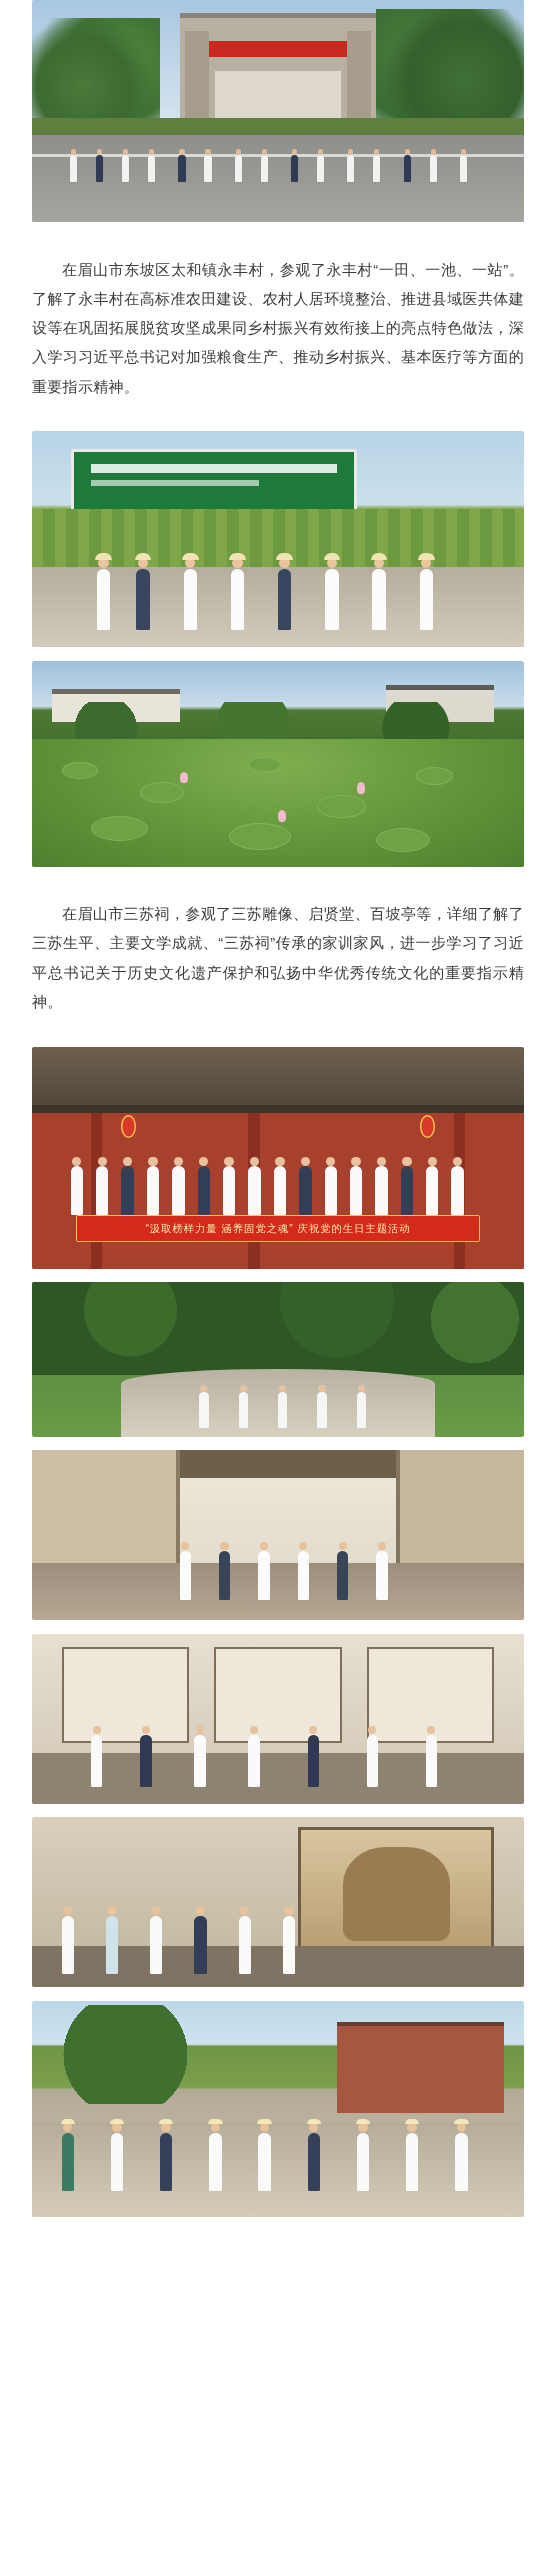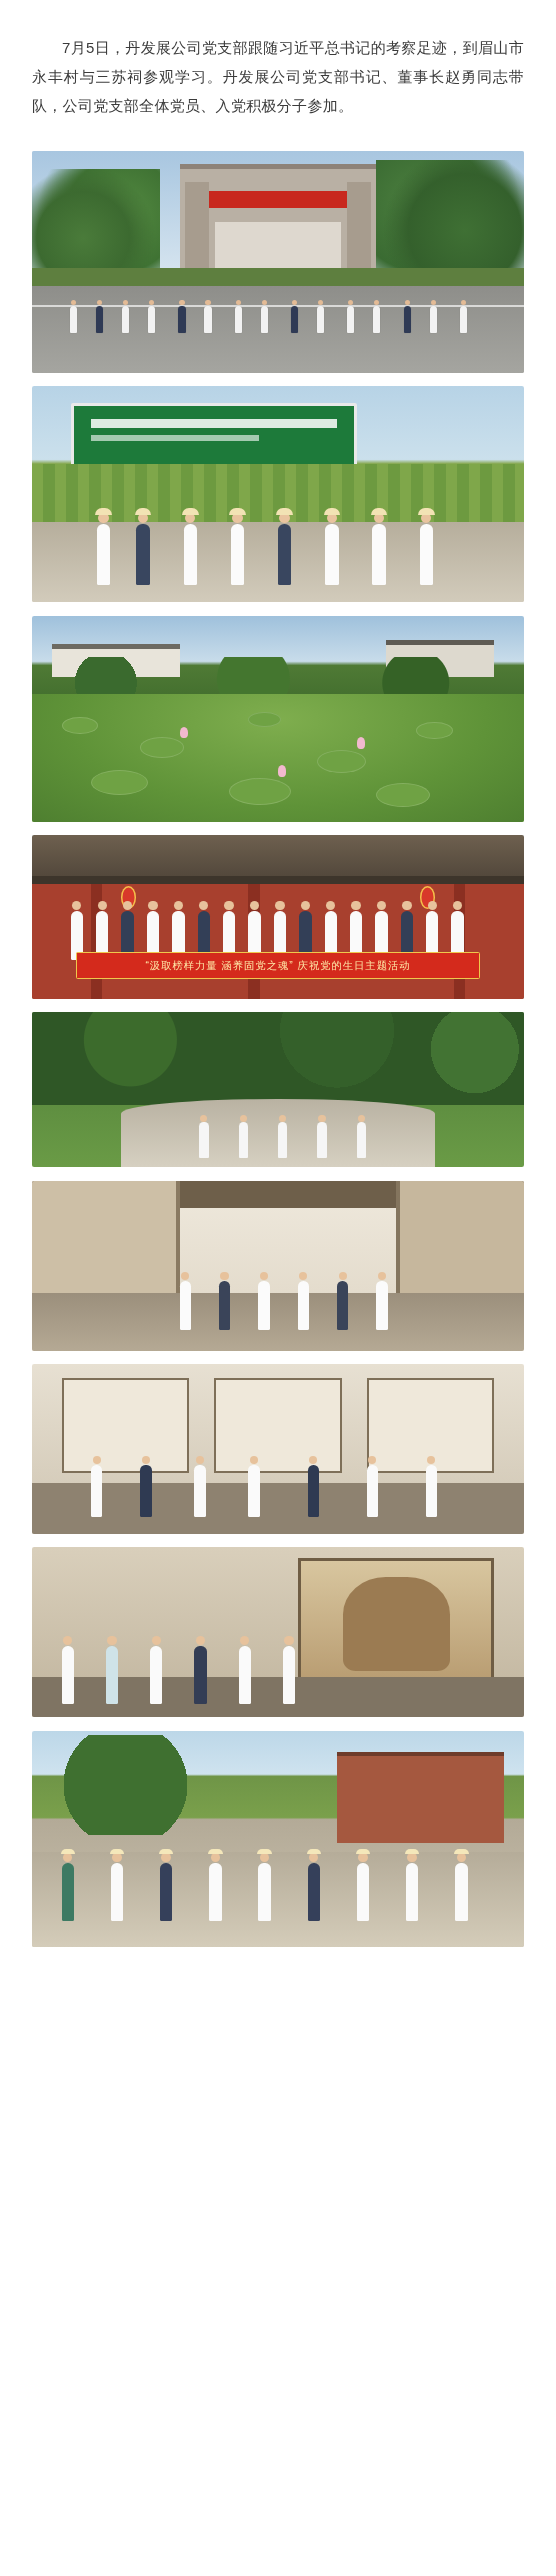--- a/index.html
+++ b/index.html
@@ -76,21 +76,21 @@
   
   .p3 { height: 206px; background: linear-gradient(#9fc1dc 0%,#c8dcea 22%,#4f7a35 24%,#3f6b2c 46%,#6d9a44 48%,#7fae4e 100%); }
   .p3 .bldg { position:absolute; left:4%; top:14%; width:26%; height:16%; background:#e8e4da; border-top:5.2px solid #6d6a62; }
   .p3 .bldg2 { position:absolute; right:6%; top:12%; width:22%; height:18%; background:#ddd9ce; border-top:5.2px solid #5e5b54; }
   .p3 .treeline { position:absolute; left:0; right:0; top:20%; height:18%; background:radial-gradient(circle at 15% 70%,#3a6a2e 0 31px, rgba(0,0,0,0) 31px), radial-gradient(circle at 45% 60%,#44762f 0 36px, rgba(0,0,0,0) 37px), radial-gradient(circle at 78% 70%,#356226 0 33px, rgba(0,0,0,0) 34px); }
   .p3 .pond { position:absolute; left:0; right:0; bottom:0; height:62%; background:radial-gradient(ellipse at 50% 20%, #7fae4e, #5f9338 60%, #4e7f30 100%); }
   .p3 .pad { position:absolute; border-radius:50%; background:#6fa244; box-shadow:inset 0 0 0 1px rgba(255,255,255,.15); }
   .p3 .bloom { position:absolute; width:8.2px; height:11.3px; border-radius:50% 50% 40% 40%; background:#f2b9cf; }
 
   
-  .p4 { height: 164px; background: linear-gradient(#cfe2ee 0%,#c3d4de 18%,#8e6a4e 19%,#7a593f 100%); text-align: center; }
+  .p4 { height: 222px; background: linear-gradient(#cfe2ee 0%,#c3d4de 18%,#8e6a4e 19%,#7a593f 100%); text-align: center; }
   .p4 .roof { position:absolute; left:0; right:0; top:0; height:30%; background:linear-gradient(#6e604f,#4e4438); }
   .p4 .roof:after { content:""; position:absolute; left:0; right:0; bottom:0; height:8.2px; background:#3d352b; }
   .p4 .wall { position:absolute; left:0; right:0; top:30%; bottom:0; background:#a8402e; }
   .p4 .col { position:absolute; top:30%; bottom:0; width:11.3px; background:#8b2f21; }
   .p4 .lantern { position:absolute; top:31%; width:15.5px; height:23px; border-radius:50%; background:#d8392a; box-shadow:0 0 0 1.5px #f2c14b inset; }
   .p4 .banner { position:absolute; left:9%; right:9%; bottom:12%; height:27px; background:#d42a1c; border:1.5px solid #f0c84c; border-radius:1.5px; color:#ffe9a8; font-size:10.3px; display:flex; align-items:center; justify-content:center; letter-spacing:1px; }
   .p4 .crowd4 { position:absolute; left:7%; right:7%; bottom:24%; height:32%; }
   .p4 .pp { position:absolute; bottom:0; width:12.4px; height:49px; background:#fafafa; border-radius:5.7px 5.7px 1.5px 1.5px; }
   .p4 .pp.d { background:#333f57; }
   .p4 .pp:before { content:""; position:absolute; left:1.5px; top:-9.8px; width:9.3px; height:9.3px; border-radius:50%; background:#e7c29c; }
@@ -139,21 +139,20 @@
   .p9 .pp.d { background:#35405a; }
   .p9 .pp.t { background:#3d7a63; }
   .p9 .pp:before { content:""; position:absolute; left:1.5px; top:-9.8px; width:9.3px; height:9.3px; border-radius:50%; background:#e7c29c; }
   .p9 .pp:after { content:""; position:absolute; left:-1px; top:-14px; width:14.4px; height:5.2px; border-radius:7.2px 7.2px 0 0; background:#f4e7ba; }
 </style>
 </head>
 <body>
 
 <div class="page">
 
-  <p class="para">7月5日，丹发展公司党支部跟随习近平总书记的考察足迹，到眉山市永丰村与三苏祠参观学习。丹发展公司党支部书记、董事长赵勇同志带队，公司党支部全体党员、入党积极分子参加。</p>
 
   <div class="figure">
     <div class="photo p1">
       <div class="sky"></div>
       <div class="trees-l"></div>
       <div class="trees-r"></div>
       <div class="arch"></div>
       <div class="pillarA"></div>
       <div class="pillarB"></div>
       <div class="grass"></div>
@@ -171,20 +170,21 @@
         <div class="pp" style="left:59%"></div>
         <div class="pp" style="left:66%"></div>
         <div class="pp" style="left:72%"></div>
         <div class="pp d" style="left:79%"></div>
         <div class="pp" style="left:85%"></div>
         <div class="pp" style="left:92%"></div>
       </div>
     </div>
   </div>
 
+  <p class="para">在眉山市东坡区太和镇永丰村，参观了永丰村“一田、一池、一站”。了解了永丰村在高标准农田建设、农村人居环境整治、推进县域医共体建设等在巩固拓展脱贫攻坚成果同乡村振兴有效衔接上的亮点特色做法，深入学习习近平总书记对加强粮食生产、推动乡村振兴、基本医疗等方面的重要指示精神。</p>
 
   <div class="figure">
     <div class="photo p2">
       <div class="board">
         <div class="bl"></div>
         <div class="bl2"></div>
       </div>
       <div class="field"></div>
       <div class="path"></div>
       <div class="crowd2">
@@ -214,20 +214,21 @@
         <div class="pad" style="left:12%; top:60%; width:57px; height:25px;"></div>
         <div class="pad" style="left:40%; top:66%; width:62px; height:27px;"></div>
         <div class="pad" style="left:70%; top:70%; width:54px; height:24px;"></div>
         <div class="bloom" style="left:30%; top:26%;"></div>
         <div class="bloom" style="left:66%; top:34%;"></div>
         <div class="bloom" style="left:50%; top:56%;"></div>
       </div>
     </div>
   </div>
 
+  <p class="para">在眉山市三苏祠，参观了三苏雕像、启贤堂、百坡亭等，详细了解了三苏生平、主要文学成就、“三苏祠”传承的家训家风，进一步学习了习近平总书记关于历史文化遗产保护和弘扬中华优秀传统文化的重要指示精神。</p>
 
   <div class="figure">
     <div class="photo p4">
       <div class="roof"></div>
       <div class="wall"></div>
       <div class="col" style="left:12%"></div>
       <div class="col" style="left:44%"></div>
       <div class="col" style="right:12%"></div>
       <div class="lantern" style="left:18%"></div>
       <div class="lantern" style="right:18%"></div>

